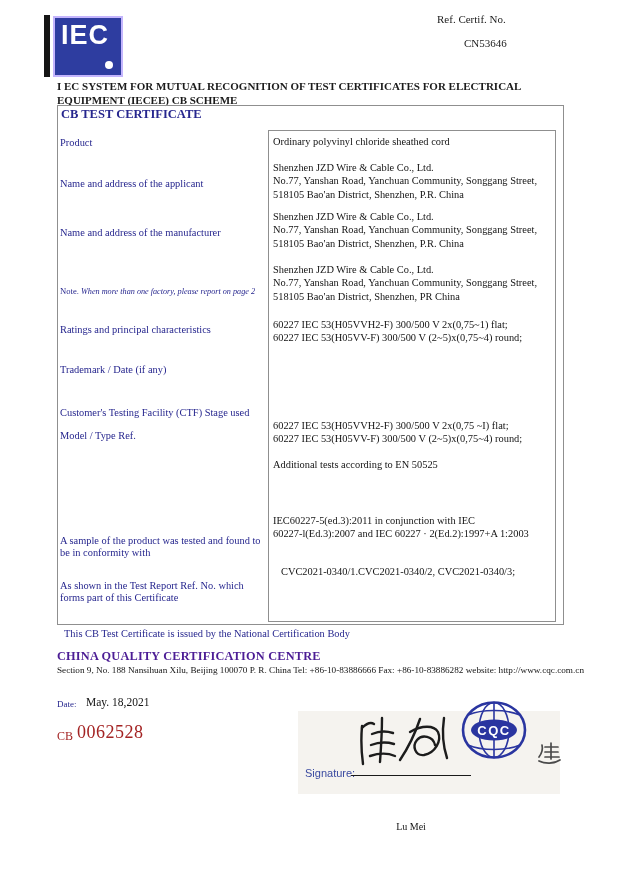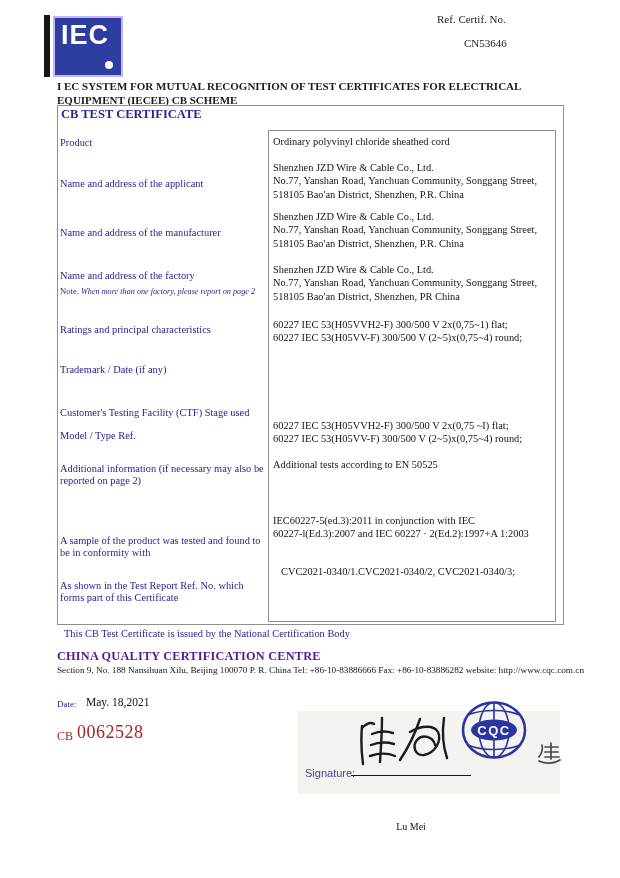--- a/index.html
+++ b/index.html
@@ -85,21 +85,20 @@
     <div>518105 Bao'an District, Shenzhen, P.R. China</div>
   </div>
 
   <div class="lbl" style="top:227px">Name and address of the manufacturer</div>
   <div class="val" style="top:210px">
     <div>Shenzhen JZD Wire &amp; Cable Co., Ltd.</div>
     <div>No.77, Yanshan Road, Yanchuan Community, Songgang Street,</div>
     <div>518105 Bao'an District, Shenzhen, P.R. China</div>
   </div>
 
-  <div class="lbl" style="top:270px">Name and address of the factory</div>
   <div class="note-line" style="top:286px">
     <span>Note.</span>
     <span class="note-italic">When more than one factory, please report on page 2</span>
   </div>
   <div class="val" style="top:263px">
     <div>Shenzhen JZD Wire &amp; Cable Co., Ltd.</div>
     <div>No.77, Yanshan Road, Yanchuan Community, Songgang Street,</div>
     <div>518105 Bao'an District, Shenzhen, PR China</div>
   </div>
 
@@ -112,21 +111,20 @@
   <div class="lbl" style="top:364px">Trademark / Date (if any)</div>
 
   <div class="lbl" style="top:407px; width:218px">Customer's Testing Facility (CTF) Stage used</div>
 
   <div class="lbl" style="top:430px">Model / Type Ref.</div>
   <div class="val" style="top:419px">
     <div>60227 IEC 53(H05VVH2-F) 300/500 V 2x(0,75 ~I) flat;</div>
     <div>60227 IEC 53(H05VV-F) 300/500 V (2~5)x(0,75~4) round;</div>
   </div>
 
-  <div class="lbl" style="top:463px">Additional information (if necessary may also be reported on page 2)</div>
   <div class="val" style="top:458px">Additional tests according to EN 50525</div>
 
   <div class="lbl" style="top:535px">A sample of the product was tested and found to be in conformity with</div>
   <div class="val" style="top:514px">
     <div>IEC60227-5(ed.3):2011 in conjunction with IEC</div>
     <div>60227-l(Ed.3):2007 and IEC 60227 · 2(Ed.2):1997+A 1:2003</div>
   </div>
 
   <div class="lbl" style="top:580px">As shown in the Test Report Ref. No. which forms part of this Certificate</div>
   <div class="val" style="top:565px; left:281px">CVC2021-0340/1.CVC2021-0340/2, CVC2021-0340/3;</div>

